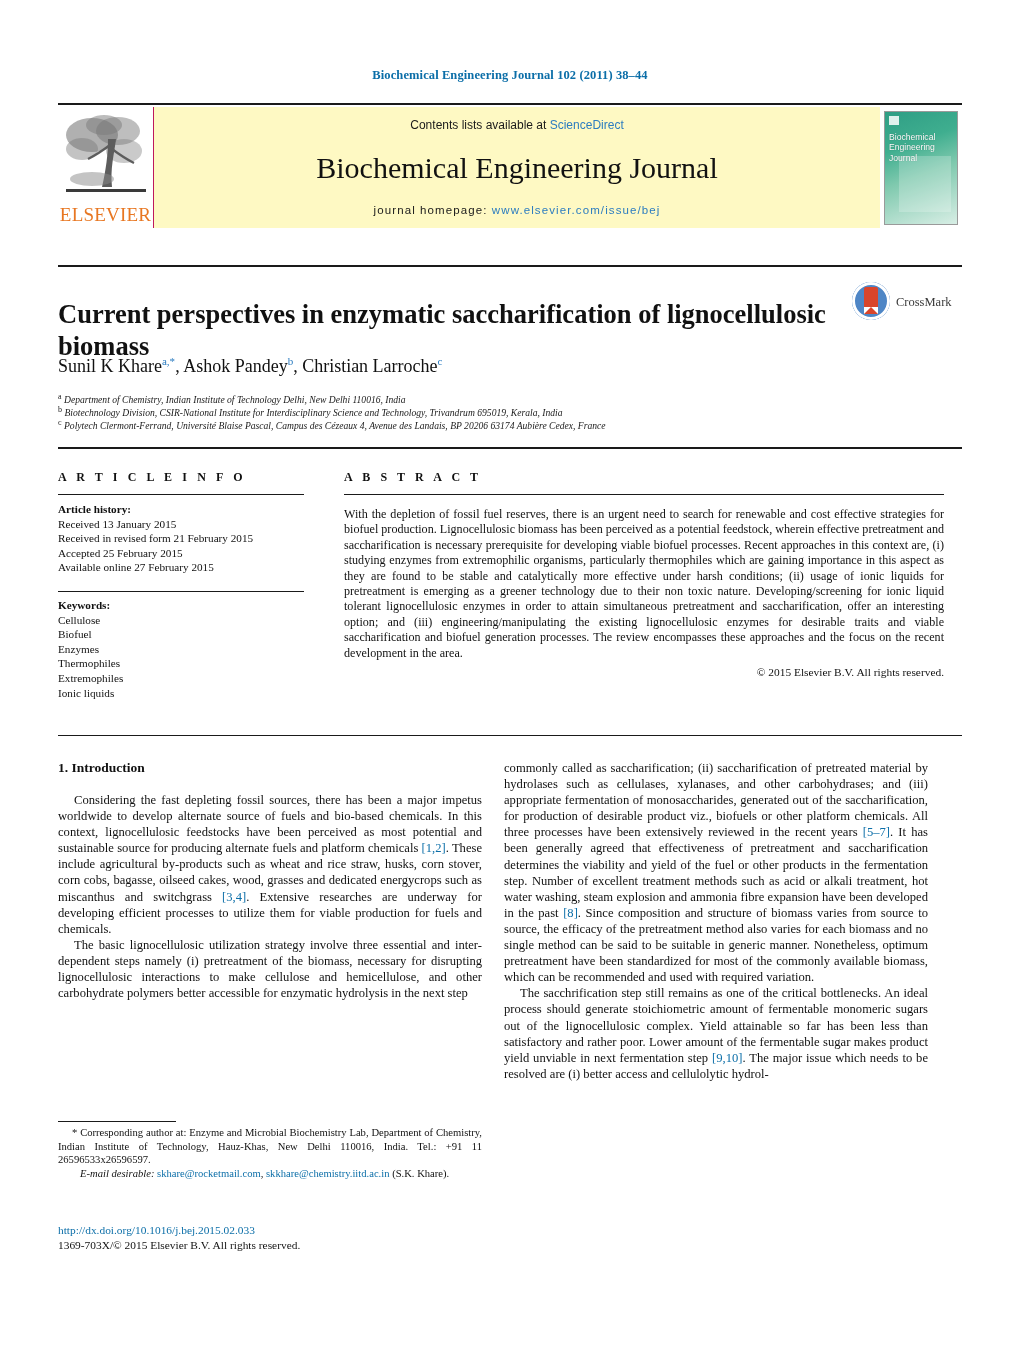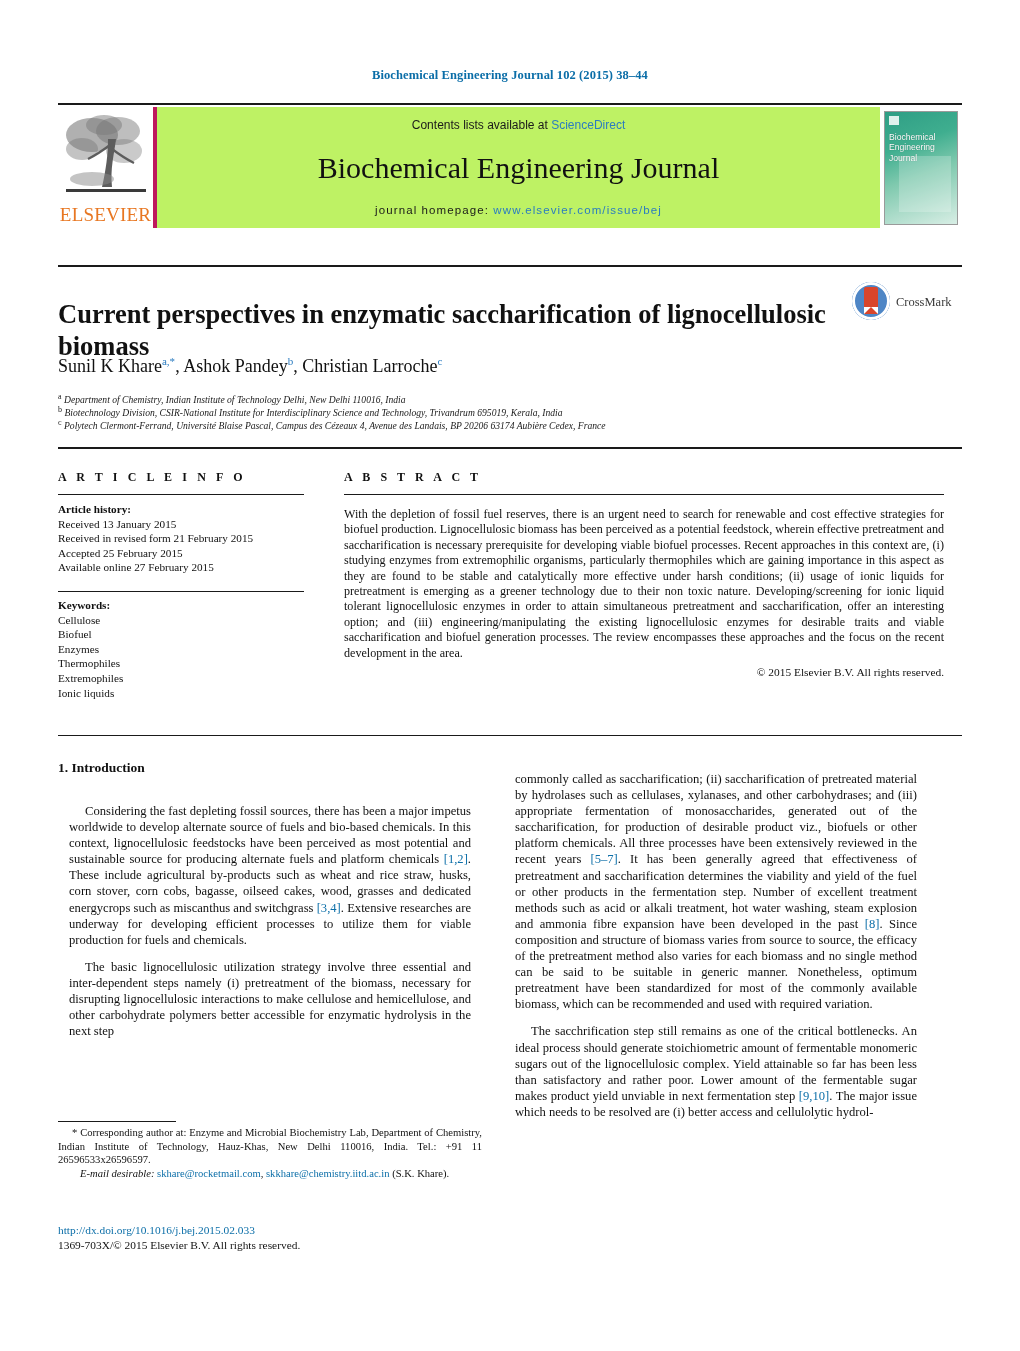--- a/index.html
+++ b/index.html
@@ -63,23 +63,23 @@
     left: 0; bottom: 2px;
     width: 95px;
     text-align: center;
     color: #e87722;
     font-family: "Liberation Serif", serif;
     font-size: 19px;
     letter-spacing: .2px;
   }
   .mast-center {
     flex: 1 1 auto;
-    background: #bef264;
+    background: #fef9c3;
     position: relative;
-    border-left: 4px solid #be185d;
+    border-left: 1px solid #be185d;
   }
   .contents-line {
     position: absolute;
     top: 11px; left: 0; width: 100%;
     text-align: center;
     font-family: "Liberation Sans", sans-serif;
     font-size: 12px;
     color: #1a1a1a;
   }
   .contents-line .sd { color: #2b7cc0; }
@@ -274,21 +274,21 @@
     position: absolute;
     width: 424px;
     font-family: "Liberation Serif", serif;
     font-size: 12.6px;
     line-height: 16.1px;
     text-align: justify;
     color: #111111;
   }
   .col.left { left: 58px; top: 792px; }
   .col.right { left: 504px; top: 760px; }
-  .col p { margin: 11px; text-indent: 16px; }
+  .col p { margin: 0; text-indent: 16px; }
   .ref { color: #0b6ea8; }
 
   
   .fn-rule {
     position: absolute;
     left: 58px;
     top: 1121px;
     width: 118px;
     border-top: 1px solid #1a1a1a;
   }
@@ -316,21 +316,21 @@
     line-height: 14.6px;
   }
   .doi-block .doi { color: #0b6ea8; }
   .doi-block .issn { color: #111111; }
 </style>
 </head>
 <body>
 
 <div class="page">
 
-  <div class="runhead">Biochemical Engineering Journal 102 (2015) 38–44</div>
+  <div class="runhead">Biochemical Engineering Journal 102 (2011) 38–44</div>
 
   <div class="masthead">
     <div class="mast-inner">
 
       <div class="mast-logo">
         <div class="tree-wrap">
           <svg viewBox="0 0 88 90" width="88" height="90" aria-hidden="true">
             <g fill="#4a4a4a">
               <ellipse cx="30" cy="26" rx="26" ry="17" fill="#6f6f6f" opacity="0.55"></ellipse>
               <ellipse cx="56" cy="22" rx="22" ry="14" fill="#6f6f6f" opacity="0.45"></ellipse>

